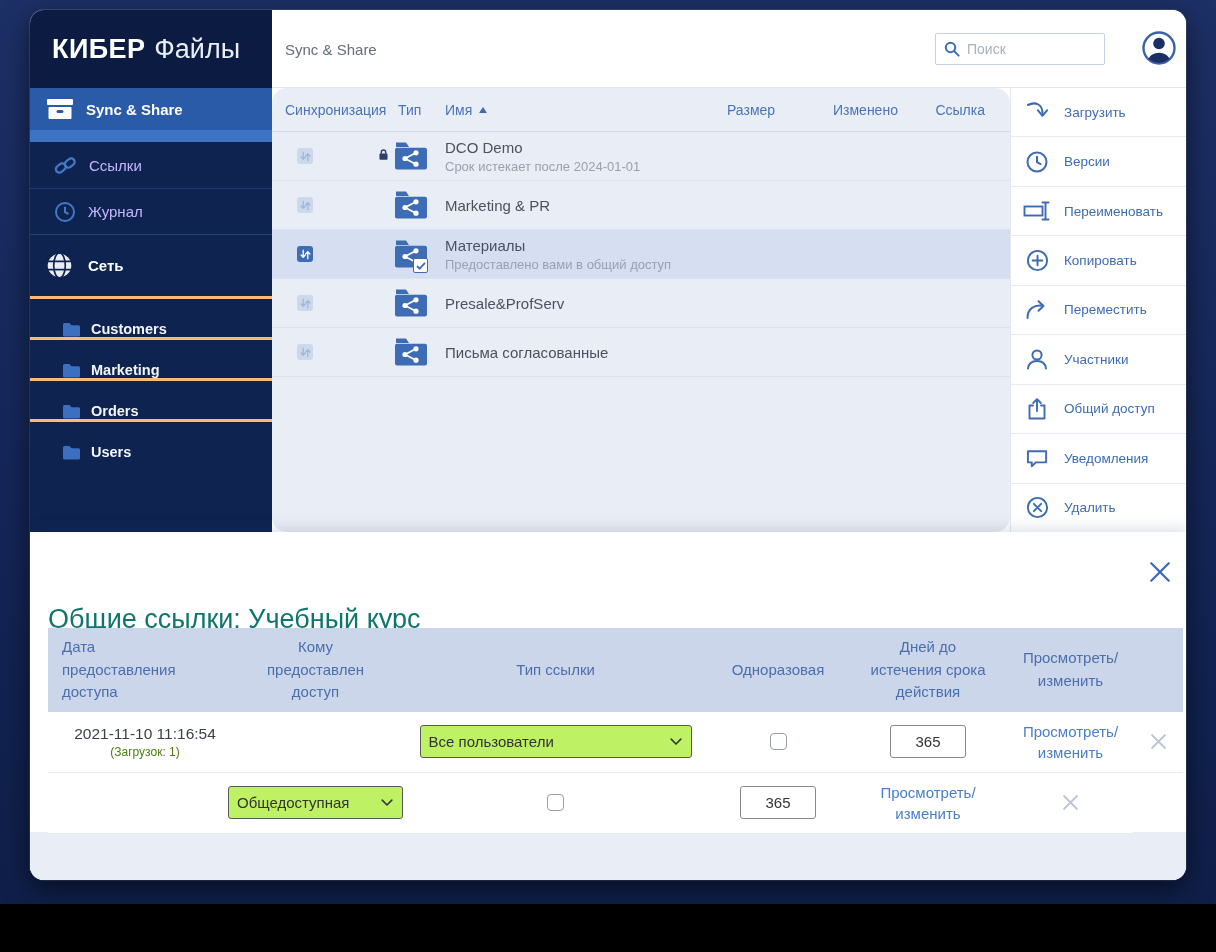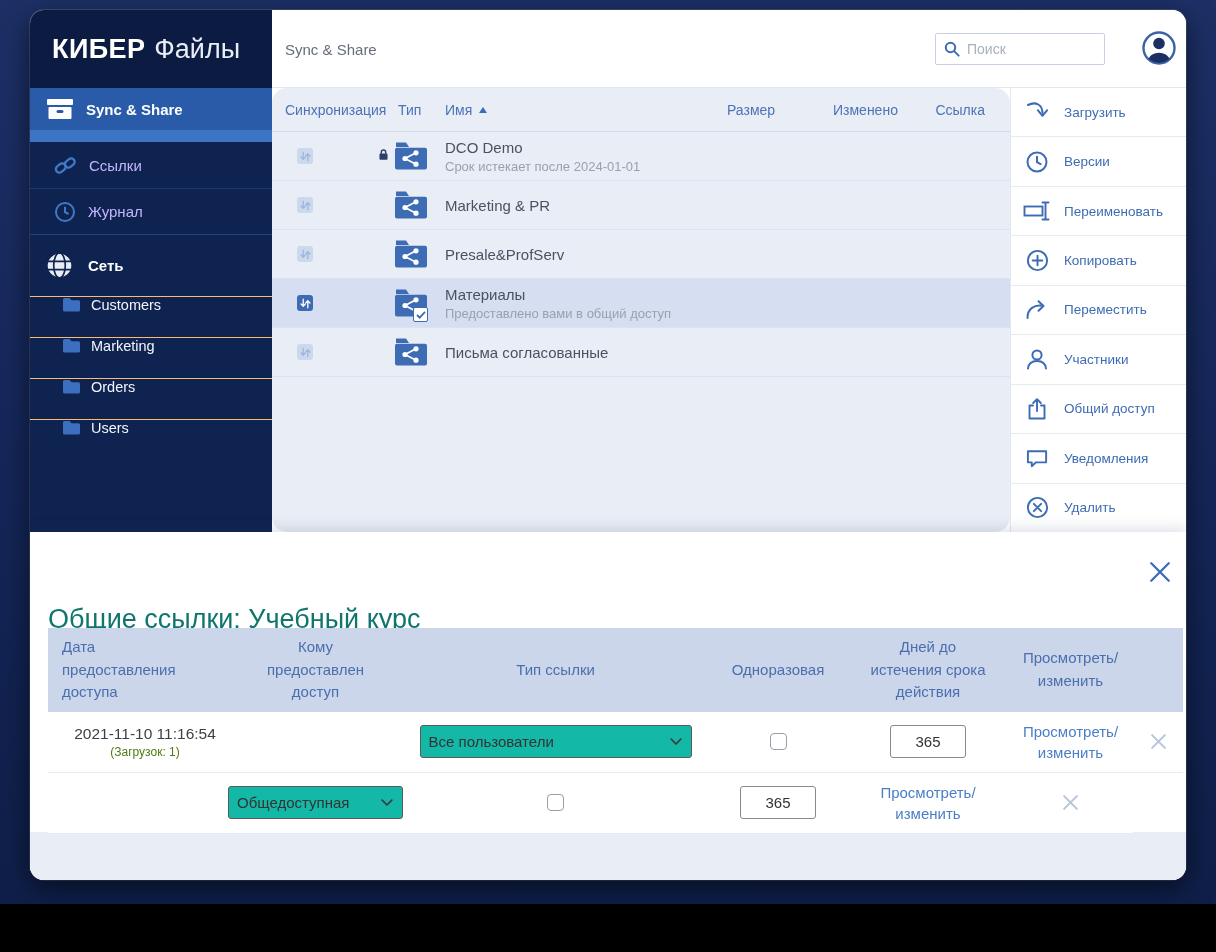--- a/index.html
+++ b/index.html
@@ -35,22 +35,22 @@
   .side-active { height:42px; background:#2a5ba8; display:flex; align-items:center;
                  padding-left:16px; cursor:pointer; }
   .side-active .lbl { color:#fff; font-size:15px; font-weight:700; margin-left:12px; }
   .side-strip { height:12px; background:#3e74c4; }
   .side-item { height:46px; display:flex; align-items:center; padding-left:24px; cursor:pointer; }
   .side-item + .side-item { border-top:1px solid #1d3a72; }
   .side-item .lbl { color:#c4b5fd; font-size:15px; margin-left:12px; }
   .side-section { height:62px; display:flex; align-items:center; padding-left:15px;
                   border-top:1px solid #24427e; cursor:pointer; }
   .side-section .lbl { color:#fff; font-size:15px; font-weight:700; margin-left:14px; }
-  .side-folder { height:41px; display:flex; align-items:flex-start; padding-left:32px;
-                 border-top:1px solid #fdba74; cursor:pointer; }
+  .side-folder { height:41px; display:flex; align-items:flex-end; padding-left:32px;
+                 border-top:3px solid #fdba74; cursor:pointer;font-weight:bold; }
   .side-folder .lbl { color:#f2f5fa; font-size:14.5px; margin-left:10px; }
   .icon-cell { display:flex; align-items:center; justify-content:center; }
 
   
   .main-list { position:absolute; left:242px; top:78px; width:738px; height:444px; background:#e9edf5;border-radius:15px; }
   .list-header { position:relative; height:44px; border-bottom:1px solid #d2dae9; }
   .lh { position:absolute; top:50%; transform:translateY(-50%); font-size:14px; color:#4a74b8; cursor:pointer; }
   .lh-sync { left:13px; } .lh-type { left:126px; } .lh-name { left:173px; display:flex; align-items:center; }
   .lh-size { left:455px; } .lh-mod { left:561px; } .lh-link { right:25px; }
   .sort-up { width:0; height:0; border-left:4px solid transparent; border-right:4px solid transparent;
@@ -92,21 +92,21 @@
   .mth.c1 { justify-content:flex-start; text-align:left; padding-left:14px; }
   .mth .w1 { max-width:122px; } .mth .w2 { max-width:112px; } .mth .w5 { max-width:128px; } .mth .w6 { max-width:116px; }
   .mtd { background:#fff; min-height:61px; display:flex; align-items:center; justify-content:center;
          border-bottom:1px solid #e6eaf1; }
   .mtd.c1 { flex-direction:column; align-items:center; padding-left:14px; }
   .date-main { font-size:15.5px; color:#3b3f46; }
   .date-sub  { font-size:12px; color:#4d7c0f; margin-top:2px; }
 
   .sel-wrap { position:relative; width:272px; }
   .sel-wrap select { appearance:none; -webkit-appearance:none; width:100%; height:33px;
-                     border:1.5px solid #5a5a5a; border-radius:3px; background:#14b8a6;
+                     border:1.5px solid #5a5a5a; border-radius:3px; background:#bef264;
                      font-size:15px; color:#333; padding:0 30px 0 8px; font-family:inherit; cursor:pointer; }
   .sel-chevron { position:absolute; right:10px; top:50%; transform:translateY(-50%); pointer-events:none;
                  display:flex; }
   .one-cb { appearance:none; -webkit-appearance:none; width:17px; height:17px; border:1.5px solid #9aa0aa;
             border-radius:4px; background:#fff; cursor:pointer; }
   .days-input { width:76px; height:33px; border:1.5px solid #8a8a8a; border-radius:3px; text-align:center;
                 font-size:15px; color:#333; font-family:inherit; }
   .link-action { color:#4a7ec9; font-size:15px; line-height:1.4; text-align:center; max-width:120px; cursor:pointer; }
   .remove-x { cursor:pointer; display:flex; }
 
@@ -303,20 +303,52 @@
               <circle cx="11" cy="17" r="2.6" fill="#fff"></circle>
               <circle cx="22" cy="11.3" r="2.6" fill="#fff"></circle>
               <circle cx="22" cy="22.7" r="2.6" fill="#fff"></circle>
             </svg>
         </span>
         <span class="name-block">
           <div class="file-name">Marketing &amp; PR</div>
         </span>
       </div>
 
+      <div class="file-row selected">
+        <span class="sync-badge on">
+          <svg width="11" height="11" viewBox="0 0 11 11">
+              <g fill="none" stroke="currentColor" stroke-width="1.3" stroke-linecap="round" stroke-linejoin="round">
+                <path d="M3.2 1.2v7M1.1 6l2.1 2.3L5.3 6"></path>
+                <path d="M7.8 9.8v-7M5.7 5l2.1-2.3L9.9 5"></path>
+              </g>
+            </svg>
+        </span>
+        <span class="folder-pos">
+          <svg width="34" height="29" viewBox="0 0 34 29">
+              <path d="M2 1h10l3 4.5H2z" fill="#3e6cb4"></path>
+              <rect x="1" y="6.2" width="32" height="21.8" rx="2" fill="#3e6cb4"></rect>
+              <g stroke="#fff" stroke-width="1.7">
+                <path d="M11 17L22 11.3M11 17L22 22.7" fill="none"></path>
+              </g>
+              <circle cx="11" cy="17" r="2.6" fill="#fff"></circle>
+              <circle cx="22" cy="11.3" r="2.6" fill="#fff"></circle>
+              <circle cx="22" cy="22.7" r="2.6" fill="#fff"></circle>
+            </svg>
+        </span>
+        <span class="check-badge">
+          <svg width="10" height="8" viewBox="0 0 11 9">
+              <path d="M1 4.5L4 7.5L10 1" fill="none" stroke="#3e6cb4" stroke-width="2"></path>
+            </svg>
+        </span>
+        <span class="name-block">
+          <div class="file-name">Материалы</div>
+          <div class="file-sub">Предоставлено вами в общий доступ</div>
+        </span>
+      </div>
+
       <div class="file-row">
         <span class="sync-badge">
           <svg width="11" height="11" viewBox="0 0 11 11">
               <g fill="none" stroke="currentColor" stroke-width="1.3" stroke-linecap="round" stroke-linejoin="round">
                 <path d="M3.2 1.2v7M1.1 6l2.1 2.3L5.3 6"></path>
                 <path d="M7.8 9.8v-7M5.7 5l2.1-2.3L9.9 5"></path>
               </g>
             </svg>
         </span>
         <span class="folder-pos">
@@ -326,52 +358,20 @@
               <g stroke="#fff" stroke-width="1.7">
                 <path d="M11 17L22 11.3M11 17L22 22.7" fill="none"></path>
               </g>
               <circle cx="11" cy="17" r="2.6" fill="#fff"></circle>
               <circle cx="22" cy="11.3" r="2.6" fill="#fff"></circle>
               <circle cx="22" cy="22.7" r="2.6" fill="#fff"></circle>
             </svg>
         </span>
         <span class="name-block">
           <div class="file-name">Presale&amp;ProfServ</div>
-        </span>
-      </div>
-
-      <div class="file-row selected">
-        <span class="sync-badge on">
-          <svg width="11" height="11" viewBox="0 0 11 11">
-              <g fill="none" stroke="currentColor" stroke-width="1.3" stroke-linecap="round" stroke-linejoin="round">
-                <path d="M3.2 1.2v7M1.1 6l2.1 2.3L5.3 6"></path>
-                <path d="M7.8 9.8v-7M5.7 5l2.1-2.3L9.9 5"></path>
-              </g>
-            </svg>
-        </span>
-        <span class="folder-pos">
-          <svg width="34" height="29" viewBox="0 0 34 29">
-              <path d="M2 1h10l3 4.5H2z" fill="#3e6cb4"></path>
-              <rect x="1" y="6.2" width="32" height="21.8" rx="2" fill="#3e6cb4"></rect>
-              <g stroke="#fff" stroke-width="1.7">
-                <path d="M11 17L22 11.3M11 17L22 22.7" fill="none"></path>
-              </g>
-              <circle cx="11" cy="17" r="2.6" fill="#fff"></circle>
-              <circle cx="22" cy="11.3" r="2.6" fill="#fff"></circle>
-              <circle cx="22" cy="22.7" r="2.6" fill="#fff"></circle>
-            </svg>
-        </span>
-        <span class="check-badge">
-          <svg width="10" height="8" viewBox="0 0 11 9">
-              <path d="M1 4.5L4 7.5L10 1" fill="none" stroke="#3e6cb4" stroke-width="2"></path>
-            </svg>
-        </span>
-        <span class="name-block">
-          <div class="file-name">Материалы</div>
-          <div class="file-sub">Предоставлено вами в общий доступ</div>
         </span>
       </div>
 
       <div class="file-row">
         <span class="sync-badge">
           <svg width="11" height="11" viewBox="0 0 11 11">
               <g fill="none" stroke="currentColor" stroke-width="1.3" stroke-linecap="round" stroke-linejoin="round">
                 <path d="M3.2 1.2v7M1.1 6l2.1 2.3L5.3 6"></path>
                 <path d="M7.8 9.8v-7M5.7 5l2.1-2.3L9.9 5"></path>
               </g>

